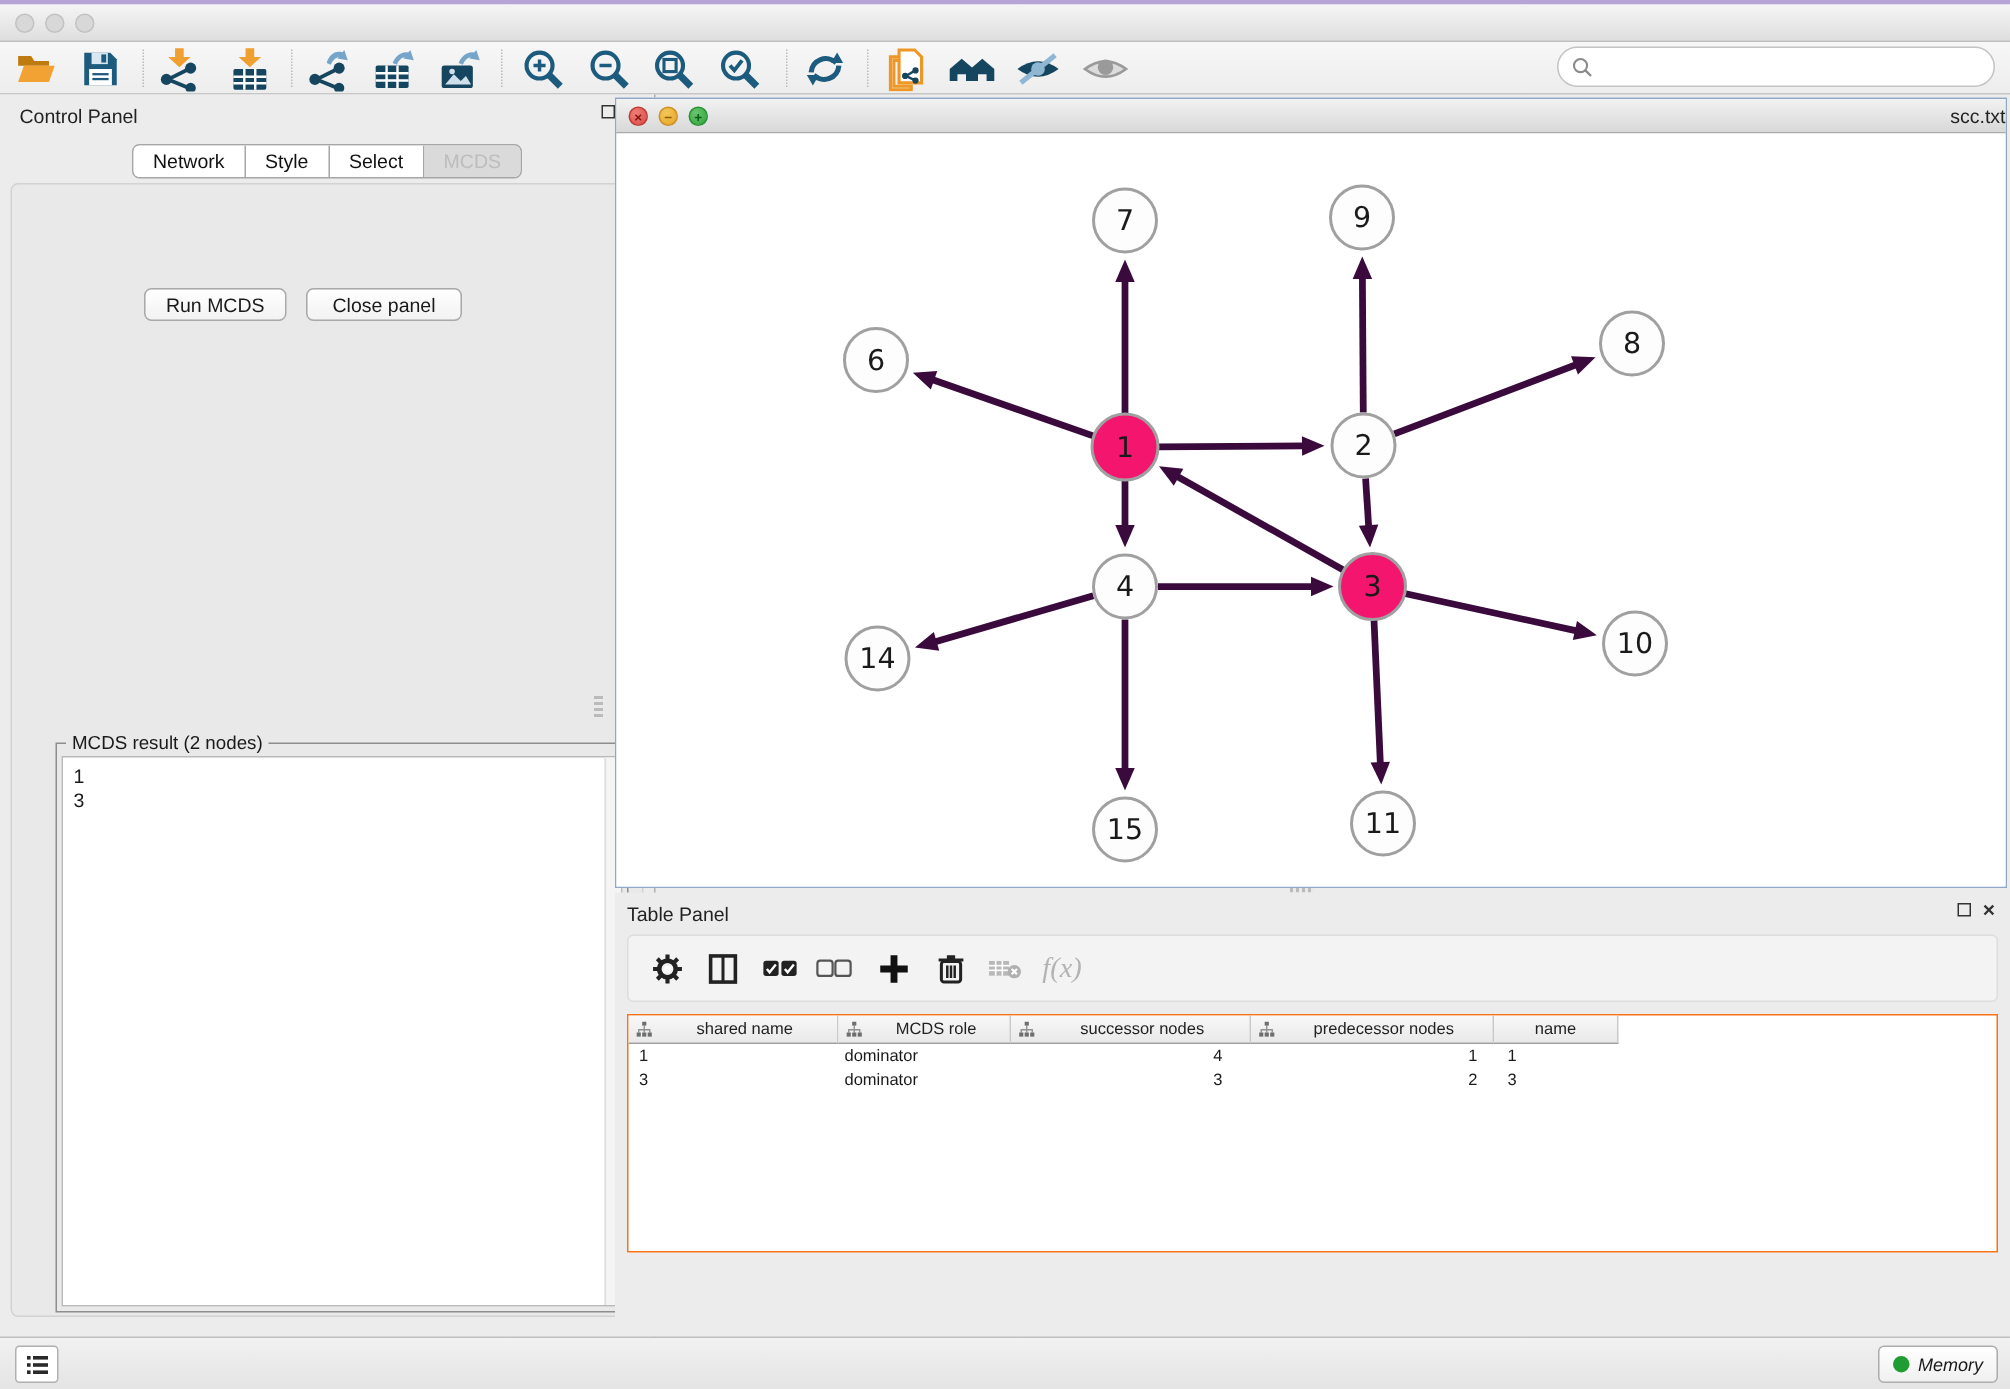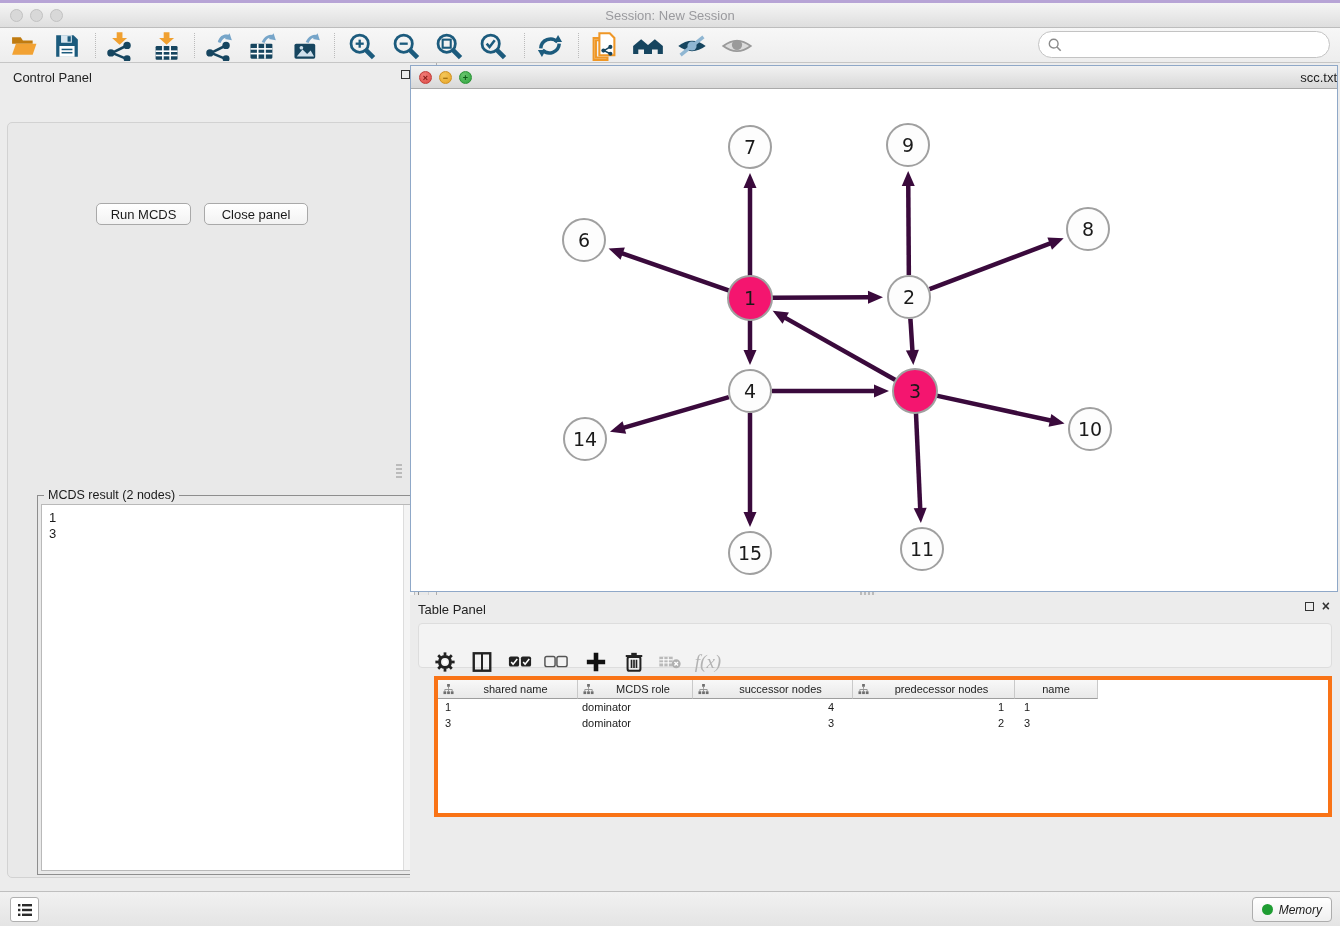--- a/index.html
+++ b/index.html
@@ -58,21 +58,21 @@
   .opt-label { position:absolute; left:0; right:0; top:15px; text-align:center; font-size:13px; }
   .criterion {
     position:absolute; left:38px; top:36px; width:308px; height:23px;
     background:#fff; border:1px solid #ababab; border-radius:5px;
     font-size:13px; display:flex; align-items:center; padding-left:12px;
   }
   .criterion .chev { position:absolute; right:7px; top:3px; }
   .btn {
     position:absolute; height:22px; background:linear-gradient(#ffffff,#f2f2f2);
     border:1px solid #a9a9a9; border-radius:5px; font-size:13px;
-    display:flex; align-items:center; justify-content:center;margin-top:11px;
+    display:flex; align-items:center; justify-content:center;
   }
   .fieldset { position:absolute; left:5px; right:9px; top:372px; bottom:2px;
     border:1px solid #8e8e8e;margin-left:24px; }
   .fieldset .legend { position:absolute; top:-8px; left:6px; background:#e9e9e9;
     padding:0 4px; font-size:12.5px; }
   .fieldset .white { position:absolute; left:3px; right:3px; top:8px; bottom:3px;
     background:#fff; border:1px solid #b9b9b9; }
   .result-lines { position:absolute; left:7px; top:5px; font-size:13px; line-height:16px; }
   .vscroll { position:absolute; right:0; top:0; bottom:0; width:11px;
     background:#f4f4f4; border-left:1px solid #ddd; }
@@ -91,24 +91,24 @@
   .mac-close { background:radial-gradient(circle at 35% 30%, #f07d78, #dd4a45); border:1px solid #c03c38; color:#7c1412; }
   .mac-min { background:radial-gradient(circle at 35% 30%, #f3c75a, #e8a426); border:1px solid #cf9021; color:#8e5d00; }
   .mac-max { background:radial-gradient(circle at 35% 30%, #69c46f, #2ea53c); border:1px solid #2a9136; color:#0d5c18; }
   .net-canvas { position:absolute; left:0; right:0; top:23px; bottom:0; background:#fff; }
   .net-canvas svg { position:absolute; left:0; top:0; }
   
   .tp { position:absolute; left:410px; top:595px; width:930px; height:296px; background:#ececec; }
   .tp-toolbar { position:absolute; left:8px; right:8px; top:28px; height:45px;
     background:#f3f3f3; border:1px solid #ddd; border-radius:4px; }
   .tpt-btn { position:absolute; top:7px; width:34px; height:30px;
-    display:flex; align-items:center; justify-content:center;margin-top:16px; }
+    display:flex; align-items:center; justify-content:center; }
   .fx { font-family:"Liberation Serif", serif; font-style:italic; font-size:19px; color:#b3b3b3; }
-  .tp-table { position:absolute; left:8px; right:8px; top:81px; height:141px;
-    background:#fff; border:4px solid #f97316; overflow:hidden;margin-left:16px; }
+  .tp-table { position:absolute; left:8px; right:8px; top:81px; height:159px;
+    background:#fff; border:1px solid #f97316; overflow:hidden; }
   .thead { display:flex; height:19px; }
   .th { background:linear-gradient(#f8f8f8,#e9e9e9); border-right:1px solid #c9c9c9;
     border-bottom:1px solid #9e9e9e; font-size:11px; color:#222;
     display:flex; align-items:center; position:relative; }
   .th .th-label { flex:1; text-align:center; padding:0 2px; }
   .th .tree-ic { margin-left:5px; }
   .trow { display:flex; height:16px; font-size:11px; align-items:center; }
   .td { overflow:hidden; white-space:nowrap; }
   .tp-tabs { position:absolute; left:0; right:0; top:268px; text-align:center; }
   
@@ -123,21 +123,20 @@
   .mem-dot { width:11px; height:11px; border-radius:50%; background:#1f9d33; }
 </style>
 </head>
 <body>
 
 <div class="desktop-edge"></div>
 <div class="titlebar">
   <span class="tl-dot" style="left:10px"></span>
   <span class="tl-dot" style="left:30px"></span>
   <span class="tl-dot" style="left:50px"></span>
-  <div class="title">Session: New Session</div>
 </div>
 
 <div class="toolbar">
   <div class="tb-btn" style="left:4px">
     <svg width="30" height="26" viewBox="0 0 26 24">
       <path d="M2 4 h8 l2 3 h9 v3 H2 z" fill="#c07b10"></path>
       <path d="M2 20 L5.5 10 h19 l-3.5 10 z" fill="#f2a233"></path>
     </svg>
   </div>
   <div class="tb-btn" style="left:47px">
@@ -297,20 +296,26 @@
   </div>
 </div>
 
 <div class="cp">
   <div class="panel-head">
     <span class="ph-title">Control Panel</span>
     <span class="ph-btns">
       <span class="ph-float"></span>
       <span class="ph-close">×</span>
     </span>
+  </div>
+  <div class="seg cp-tabs">
+    <span class="t">Network</span>
+    <span class="t">Style</span>
+    <span class="t">Select</span>
+    <span class="t active">MCDS</span>
   </div>
   <div class="cp-body">
     <div class="btn" style="left:88px; top:69px; width:95px">Run MCDS</div>
     <div class="btn" style="left:196px; top:69px; width:104px">Close panel</div>
     <div class="fieldset">
       <span class="legend">MCDS result (2 nodes)</span>
       <div class="white">
         <div class="result-lines">
           <div>1</div>
           <div>3</div>

